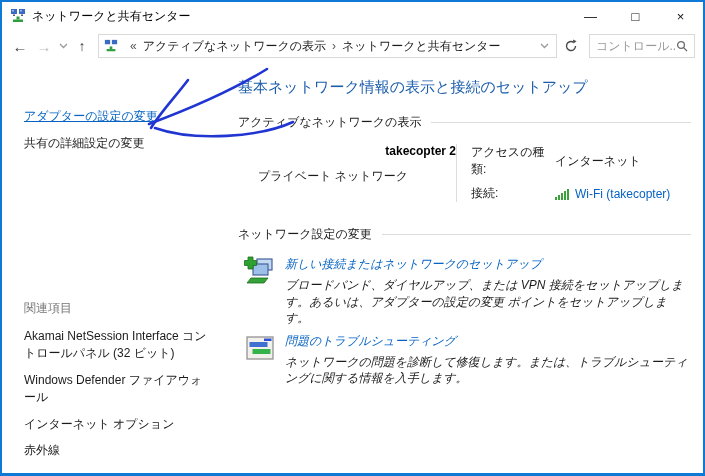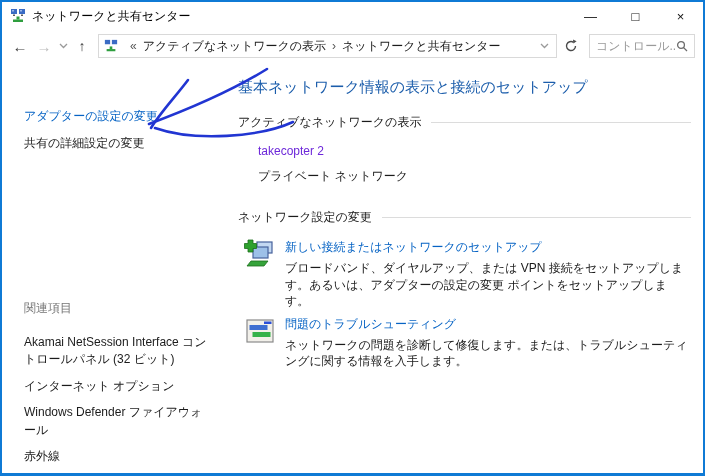--- a/index.html
+++ b/index.html
@@ -33,42 +33,42 @@
   .refresh-btn { width:24px; height:24px; display:flex; align-items:center; justify-content:center; margin-right:6px; }
   .searchbox { width:106px; height:24px; border:1px solid #d9d9d9; display:flex; align-items:center;
                padding:0 6px; background:#fff; }
   .searchbox .ph { color:#9a9a9a; flex:1; white-space:nowrap; overflow:hidden; }
   
   .content { position:absolute; top:60px; left:0; right:0; bottom:0; display:flex; }
   .sidebar { width:220px; padding:22px 8px 0 22px; position:relative; flex:0 0 auto; }
   .side-home { color:#1b1b1b; }
   .side-task { margin-top:24px; color:#1b1b1b; cursor:pointer; }
   .side-task + .side-task { margin-top:10px; }
-  .side-task.hot { color:#0663c4; }
+  .side-task.hot { color:#0663c4; text-decoration:underline; }
   .related { position:absolute; top:238px; left:22px; right:10px; }
-  .related-header { color:#757575; margin-bottom:17px; }
+  .related-header { color:#757575; margin-bottom:11px; }
   .related-item { margin-bottom:9px; line-height:1.45; color:#1b1b1b; cursor:pointer; }
   
   .main { flex:1; padding:8px 12px 0 16px; }
   .main-heading { font-size:15px; font-weight:normal; color:#1b5dab; margin-top:8px; }
   .section-head { display:flex; align-items:center; margin-top:17px; }
   .section-head .rule { flex:1; height:1px; background:#dcdcdc; margin-left:10px; }
   .active-net { display:flex; margin-top:13px; padding-left:20px; }
   .net-left { width:198px; flex:0 0 auto; }
-  .net-name { font-weight:normal; color:#6d28d9; }
+  .net-name { font-weight:bold; color:#000000;text-align:right; }
   .net-type { margin-top:10px; }
   .net-right { border-left:1px solid #dcdcdc; padding-left:14px; min-height:54px; }
   .net-row { display:flex; align-items:center; }
   .net-row + .net-row { margin-top:7px; }
   .net-label { width:84px; flex:0 0 auto; }
   .net-value { display:flex; align-items:center; }
   .link { color:#0663c4; cursor:pointer; }
   .wifi { margin-right:4px; }
   .sec2 { margin-top:24px; }
-  .task-item { display:flex; margin-top:13px; padding-left:6px; }
+  .task-item { display:flex; margin-top:13px; padding-left:6px;font-style:italic; }
   .task-item + .task-item { margin-top:6px; }
   .task-icon { width:32px; height:32px; margin-right:9px; flex:0 0 auto; }
   .task-text { max-width:446px; }
   .task-desc { margin-top:4px; line-height:1.38; color:#1b1b1b; }
   
   .annotation { position:absolute; left:0; top:0; width:705px; height:476px;
                 pointer-events:none; z-index:9; }
 </style>
 </head>
 <body>
@@ -138,38 +138,57 @@
   </div>
 
   <div class="content">
 
     <div class="sidebar">
       <div class="side-task hot">アダプターの設定の変更</div>
       <div class="side-task">共有の詳細設定の変更</div>
       <div class="related">
         <div class="related-header">関連項目</div>
         <div class="related-item">Akamai NetSession Interface コントロールパネル (32 ビット)</div>
+        <div class="related-item">Windows Defender ファイアウォール</div>
         <div class="related-item">インターネット オプション</div>
-        <div class="related-item">Windows Defender ファイアウォール</div>
         <div class="related-item">赤外線</div>
       </div>
     </div>
 
     <div class="main">
       <h1 class="main-heading">基本ネットワーク情報の表示と接続のセットアップ</h1>
 
       <div class="section-head">
         <span>アクティブなネットワークの表示</span>
         <div class="rule"></div>
       </div>
 
       <div class="active-net">
         <div class="net-left">
           <div class="net-name">takecopter 2</div>
           <div class="net-type">プライベート ネットワーク</div>
+        </div>
+        <div class="net-right">
+          <div class="net-row">
+            <span class="net-label">アクセスの種類:</span>
+            <span class="net-value">インターネット</span>
+          </div>
+          <div class="net-row">
+            <span class="net-label">接続:</span>
+            <span class="net-value">
+              <svg class="wifi" width="16" height="12" viewBox="0 0 16 12">
+                <rect x="0" y="9" width="2" height="3" fill="#3aa23a"></rect>
+                <rect x="3" y="7" width="2" height="5" fill="#3aa23a"></rect>
+                <rect x="6" y="5" width="2" height="7" fill="#3aa23a"></rect>
+                <rect x="9" y="3" width="2" height="9" fill="#3aa23a"></rect>
+                <rect x="12" y="1" width="2" height="11" fill="#3aa23a"></rect>
+              </svg>
+              <span class="link">Wi-Fi (takecopter)</span>
+            </span>
+          </div>
         </div>
       </div>
 
       <div class="section-head sec2">
         <span>ネットワーク設定の変更</span>
         <div class="rule"></div>
       </div>
 
       <div class="task-item">
         <svg class="task-icon" viewBox="0 0 32 32">

